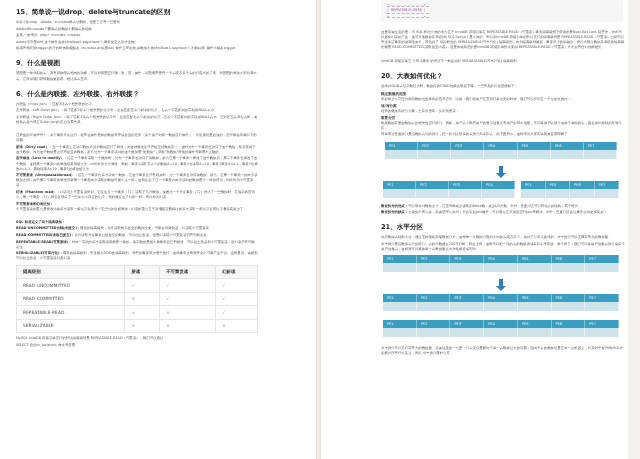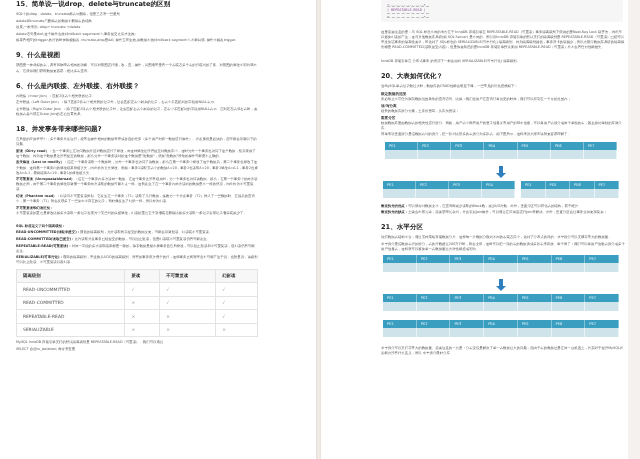--- a/index.html
+++ b/index.html
@@ -1,21 +1,21 @@
 <!DOCTYPE html>
 <html><head>
 <meta charset="utf-8">
 <style>
   html, body { margin:0; padding:0; }
   body { width:640px; height:459px; overflow:hidden; background:#ece8e4; font-family:"DejaVu Sans", sans-serif; color:#333; position:relative; }
   .page { position:absolute; top:0; height:459px; background:#fff; overflow:hidden; }
   .page-left { left:0; width:316px; }
   .page-right { left:321px; width:319px; }
   .gutter { position:absolute; left:316px; width:5px; top:0; height:459px; background:linear-gradient(90deg,#e6ddd6,#f3eeea,#e9e1db); }
-  .content-left { position:absolute; left:16px; top:0; width:242px; }
+  .content-left { position:absolute; left:16px; top:8px; width:242px; }
   .content-right { position:absolute; left:60px; top:0; width:244px; }
   .right-edge { position:absolute; right:0; top:0; width:12px; height:459px; background:#f4f1ee; }
   h2 { font-size:6.6px; font-weight:bold; color:#222; margin:0 0 3px 0; line-height:9px; }
   p { font-size:3.4px; line-height:5.1px; margin:0 0 1.5px 0; color:#555; }
   p b { color:#333; }
   .sec { margin-bottom:8px; }
   .iso-table { border-collapse:collapse; width:242px; font-size:4.4px; color:#555; margin-top:3px; }
   .iso-table th, .iso-table td { border:1px solid #e3e3e3; padding:0 6px; height:12.5px; text-align:left; }
   .iso-table th { background:#f7f7f7; color:#333; font-weight:bold; }
   .iso-table td.c { color:#999; }
@@ -52,21 +52,20 @@
     </div>
 
     <div class="sec">
       <h2>6、什么是内联接、左外联接、右外联接？</h2>
       <p>内联接（Inner Join）：匹配2张表中相关联的记录。</p>
       <p>左外联接（Left Outer Join）：除了匹配2张表中相关联的记录外，还会匹配左表中剩余的记录，右表中未匹配到的字段用NULL表示。</p>
       <p>右外联接（Right Outer Join）：除了匹配2张表中相关联的记录外，还会匹配右表中剩余的记录，左表中未匹配到的字段用NULL表示。在判定左表和右表时，要根据表名出现在Outer Join的左右位置关系。</p>
     </div>
 
     <div class="sec">
-      <h2>18、并发事务带来哪些问题?</h2>
       <p>在典型的应用程序中，多个事务并发运行，经常会操作相同的数据来完成各自的任务（多个用户对统一数据进行操作）。并发虽然是必须的，但可能会导致以下的问题。</p>
       <p><b>脏读（Dirty read）</b><span>：当一个事务正在访问数据并且对数据进行了修改，而这种修改还没有提交到数据库中，这时另外一个事务也访问了这个数据，然后使用了这个数据。因为这个数据是还没有提交的数据，那么另外一个事务读到的这个数据是"脏数据"，依据"脏数据"所做的操作可能是不正确的。</span></p>
       <p><b>丢失修改（Lost to modify）</b><span>：指在一个事务读取一个数据时，另外一个事务也访问了该数据，那么在第一个事务中修改了这个数据后，第二个事务也修改了这个数据。这样第一个事务内的修改结果就被丢失，因此称为丢失修改。例如：事务1读取某表中的数据A=20，事务2也读取A=20，事务1修改A=A-1，事务2也修改A=A-1，最终结果A=19，事务1的修改被丢失。</span></p>
       <p><b>不可重复读（Unrepeatableread）</b><span>：指在一个事务内多次读同一数据。在这个事务还没有结束时，另一个事务也访问该数据。那么，在第一个事务中的两次读数据之间，由于第二个事务的修改导致第一个事务两次读取的数据可能不太一样。这就发生了在一个事务内两次读到的数据是不一样的情况，因此称为不可重复读。</span></p>
       <p><b>幻读（Phantom read）</b><span>：幻读与不可重复读类似。它发生在一个事务（T1）读取了几行数据，接着另一个并发事务（T2）插入了一些数据时。在随后的查询中，第一个事务（T1）就会发现多了一些原本不存在的记录，就好像发生了幻觉一样，所以称为幻读。</span></p>
       <p style="margin:0"><b>不可重复读和幻读区别：</b></p>
       <p>不可重复读的重点是修改比如多次读取一条记录发现其中某些列的值被修改，幻读的重点在于新增或者删除比如多次读取一条记录发现记录增多或减少了。</p>
     </div>
 
     <div class="sec">

